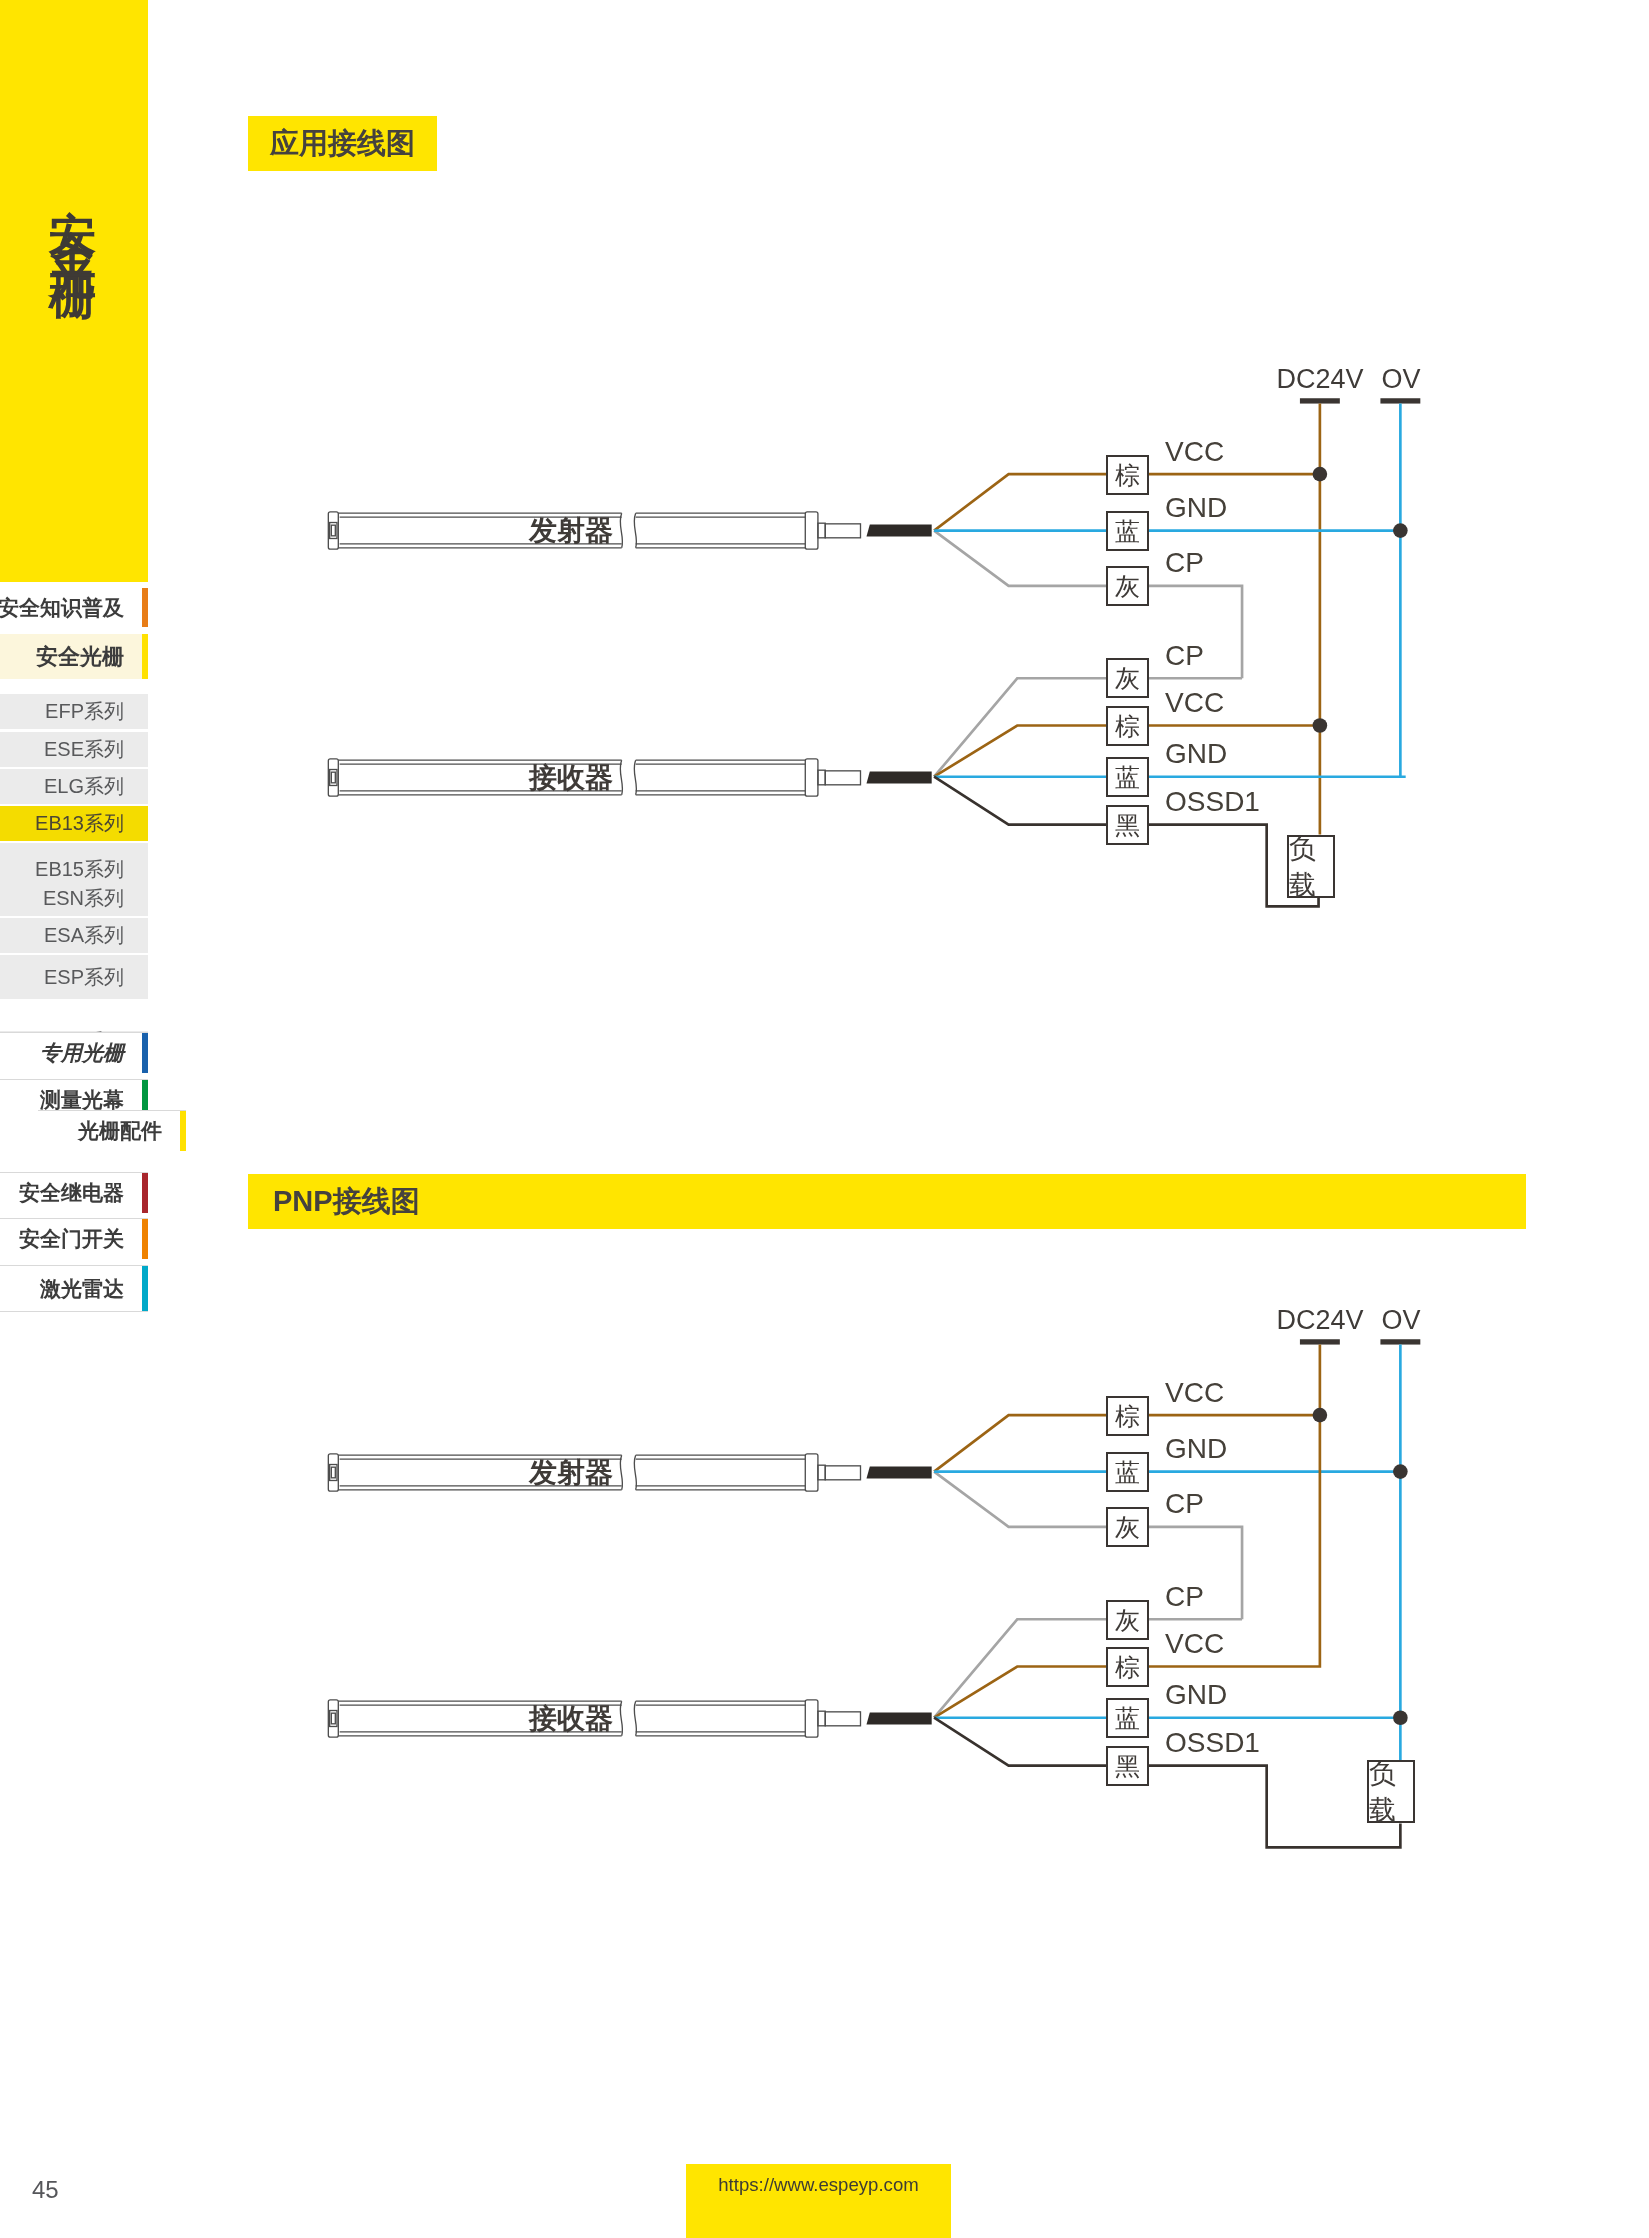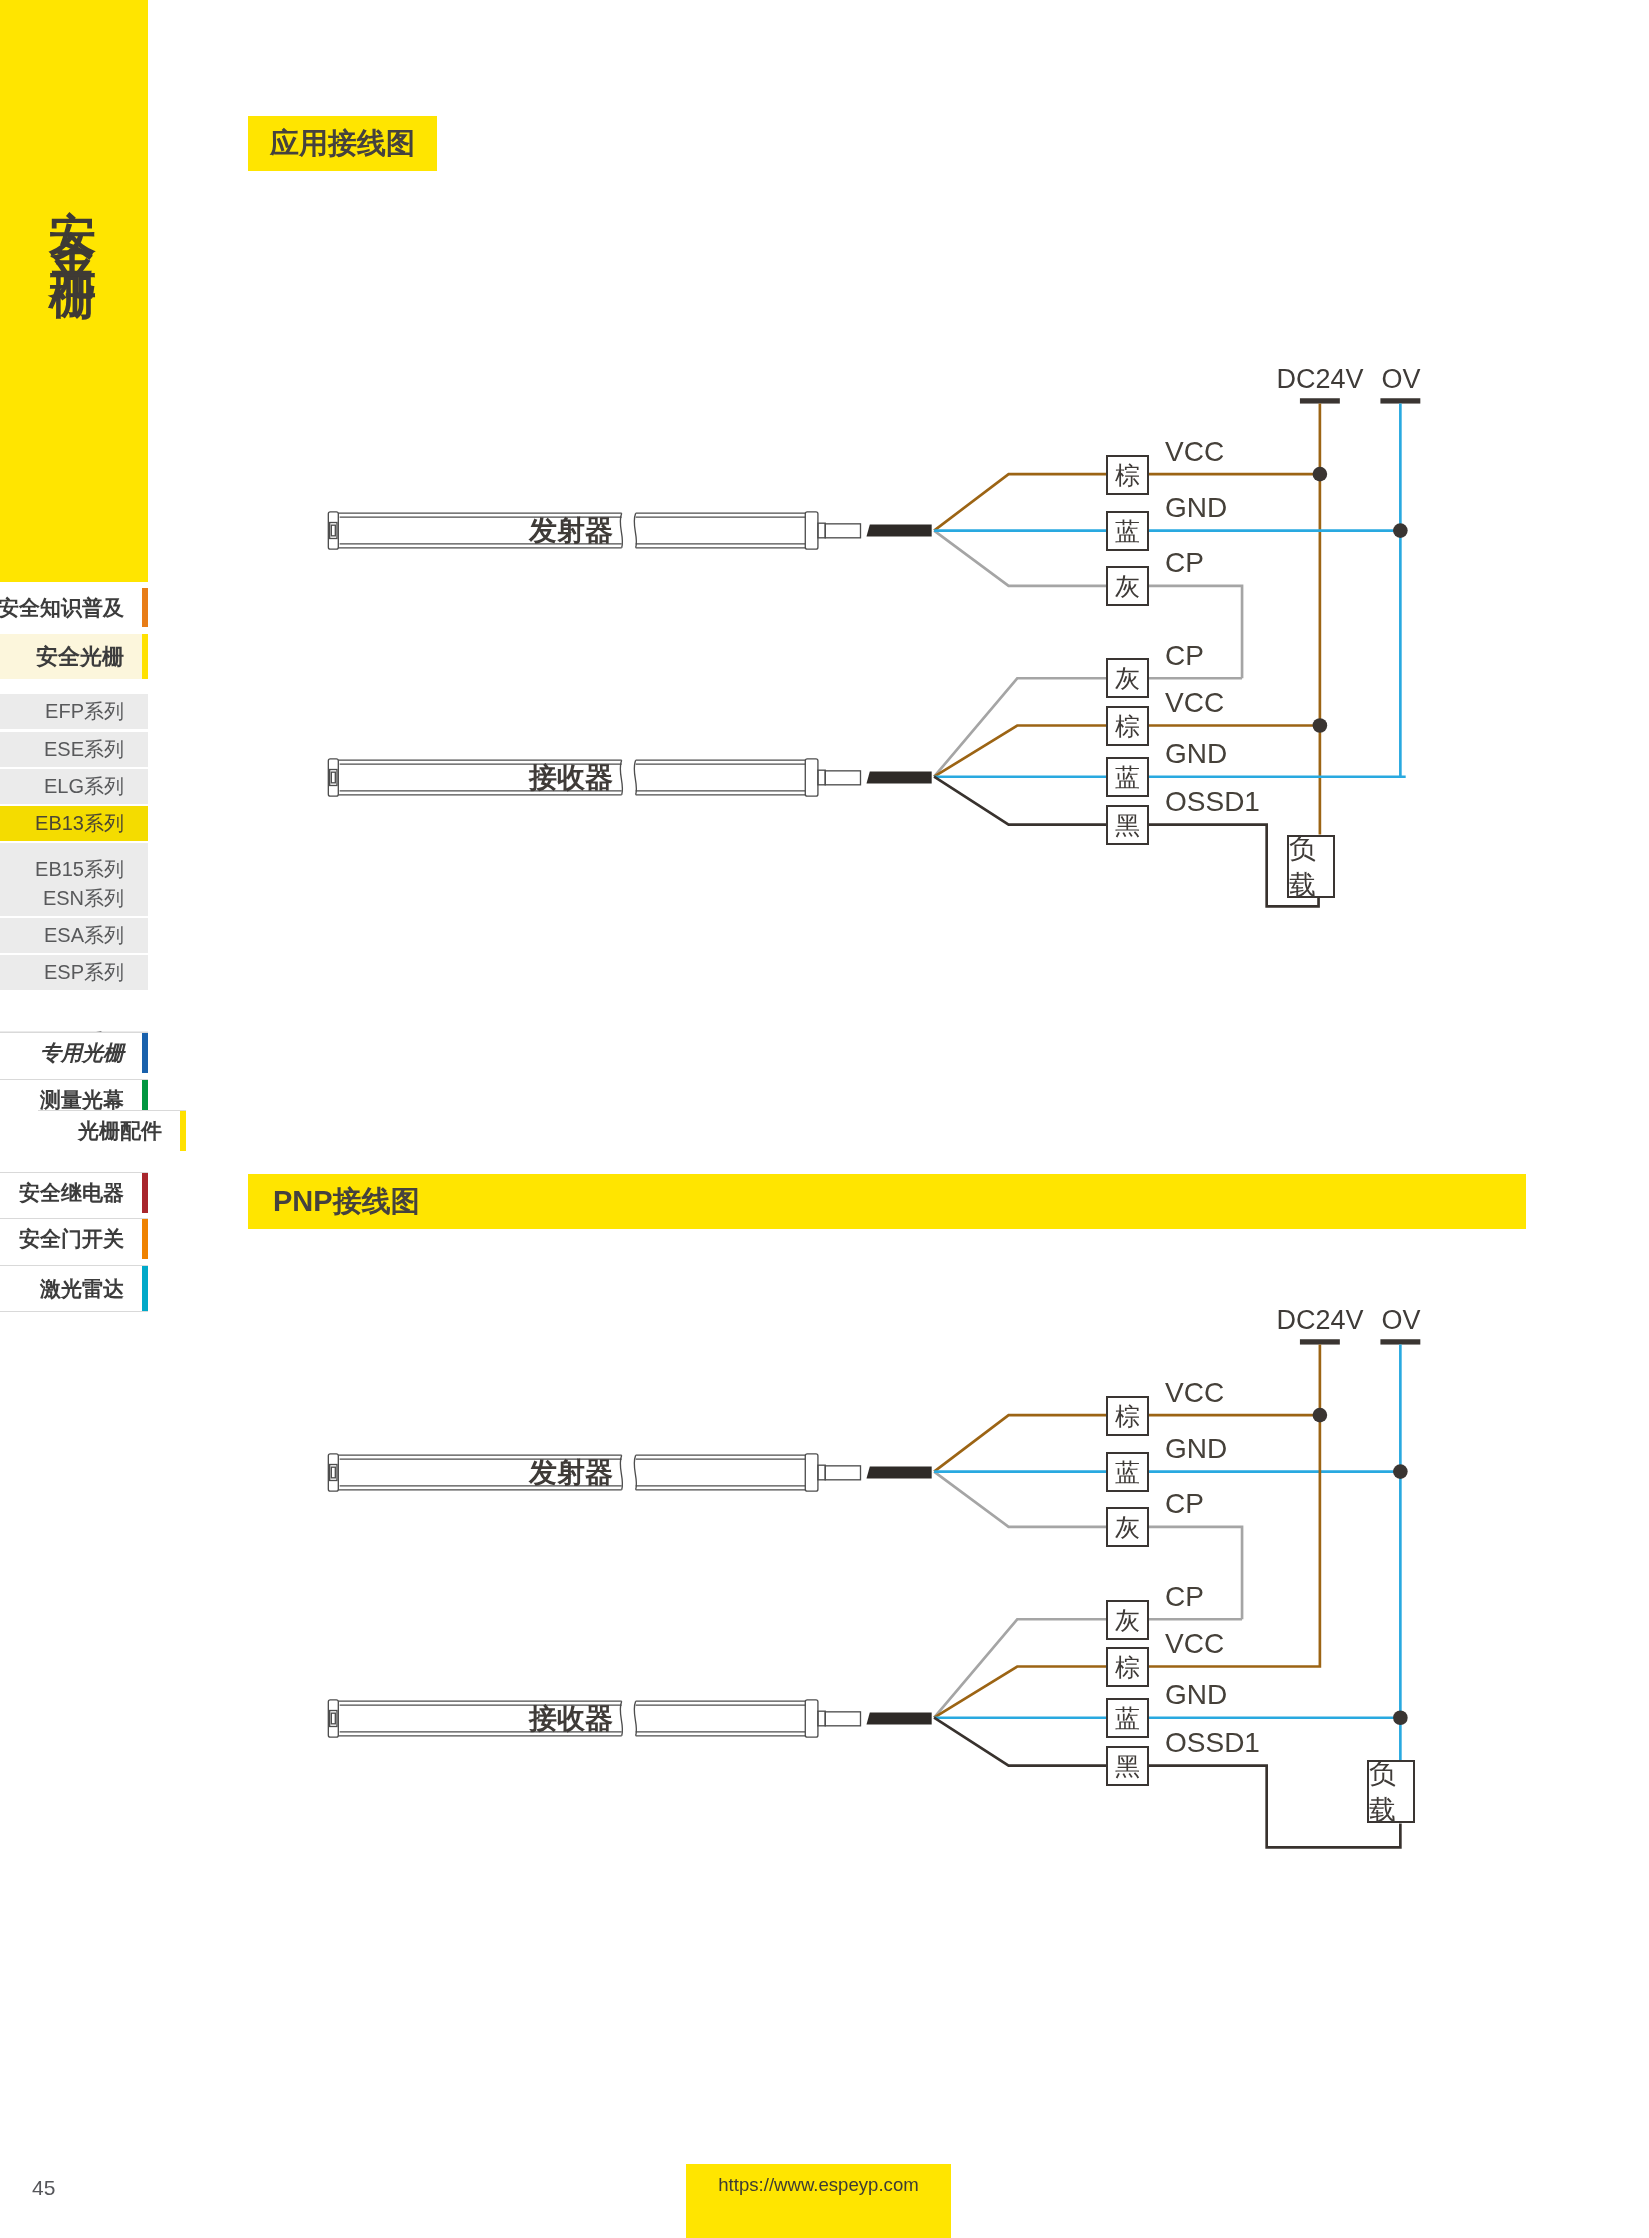--- a/index.html
+++ b/index.html
@@ -45,21 +45,21 @@
     text-align:center;font-size:28px;font-weight:700;color:#3F3B38;}
 
   .wirebox{position:absolute;left:1106px;width:43px;height:40px;border:2.7px solid #3A3532;background:#ffffff;
     box-sizing:border-box;display:flex;align-items:center;justify-content:center;font-size:25px;color:#3F3B38;}
   .sig{position:absolute;left:1165px;font-size:28px;color:#454039;}
   .raillabel{position:absolute;font-size:27px;color:#3F3B38;text-align:center;}
   .loadbox{position:absolute;width:48px;border:2.7px solid #3A3532;background:#ffffff;box-sizing:border-box;
     display:flex;align-items:center;justify-content:center;font-size:27px;color:#3F3B38;}
 
   
-  .pagenum{position:absolute;left:32px;top:2176px;font-size:21px;color:#55565A;}
+  .pagenum{position:absolute;left:32px;top:2176px;font-size:24px;color:#55565A;}
   .urlbox{position:absolute;left:686px;top:2164px;width:265px;height:75px;background:#FFE500;
     display:flex;align-items:flex-start;justify-content:center;padding-top:10px;box-sizing:border-box;
     font-size:18.6px;color:#3E3C33;}
 </style>
 </head>
 <body>
 
 <svg width="0" height="0" style="position:absolute">
   <defs>
     <g id="lcbar" stroke="#4D4D4D" stroke-width="2" fill="none">
@@ -112,21 +112,21 @@
   </div>
   <div class="side-item kind-series" style="top:843px;height:52px;">
     <span class="lbl">EB15系列</span>
   </div>
   <div class="side-item kind-series" style="top:881px;height:35px;">
     <span class="lbl">ESN系列</span>
   </div>
   <div class="side-item kind-series" style="top:918px;height:35px;">
     <span class="lbl">ESA系列</span>
   </div>
-  <div class="side-item kind-series" style="top:955px;height:35px;padding-left:22px;">
+  <div class="side-item kind-series" style="top:955px;height:44px;padding-left:22px;">
     <span class="lbl">ESP系列</span>
   </div>
   <div class="side-item kind-series" style="top:1031px;height:21px;">
     <span class="lbl">ELD系列</span>
   </div>
   <div class="side-item kind-bold" style="top:1032px;height:41px;font-style:italic;">
     <span class="lbl">专用光栅</span>
     <span class="accent acc-blue"></span>
   </div>
   <div class="side-item kind-bold" style="top:1079px;height:41px;">

